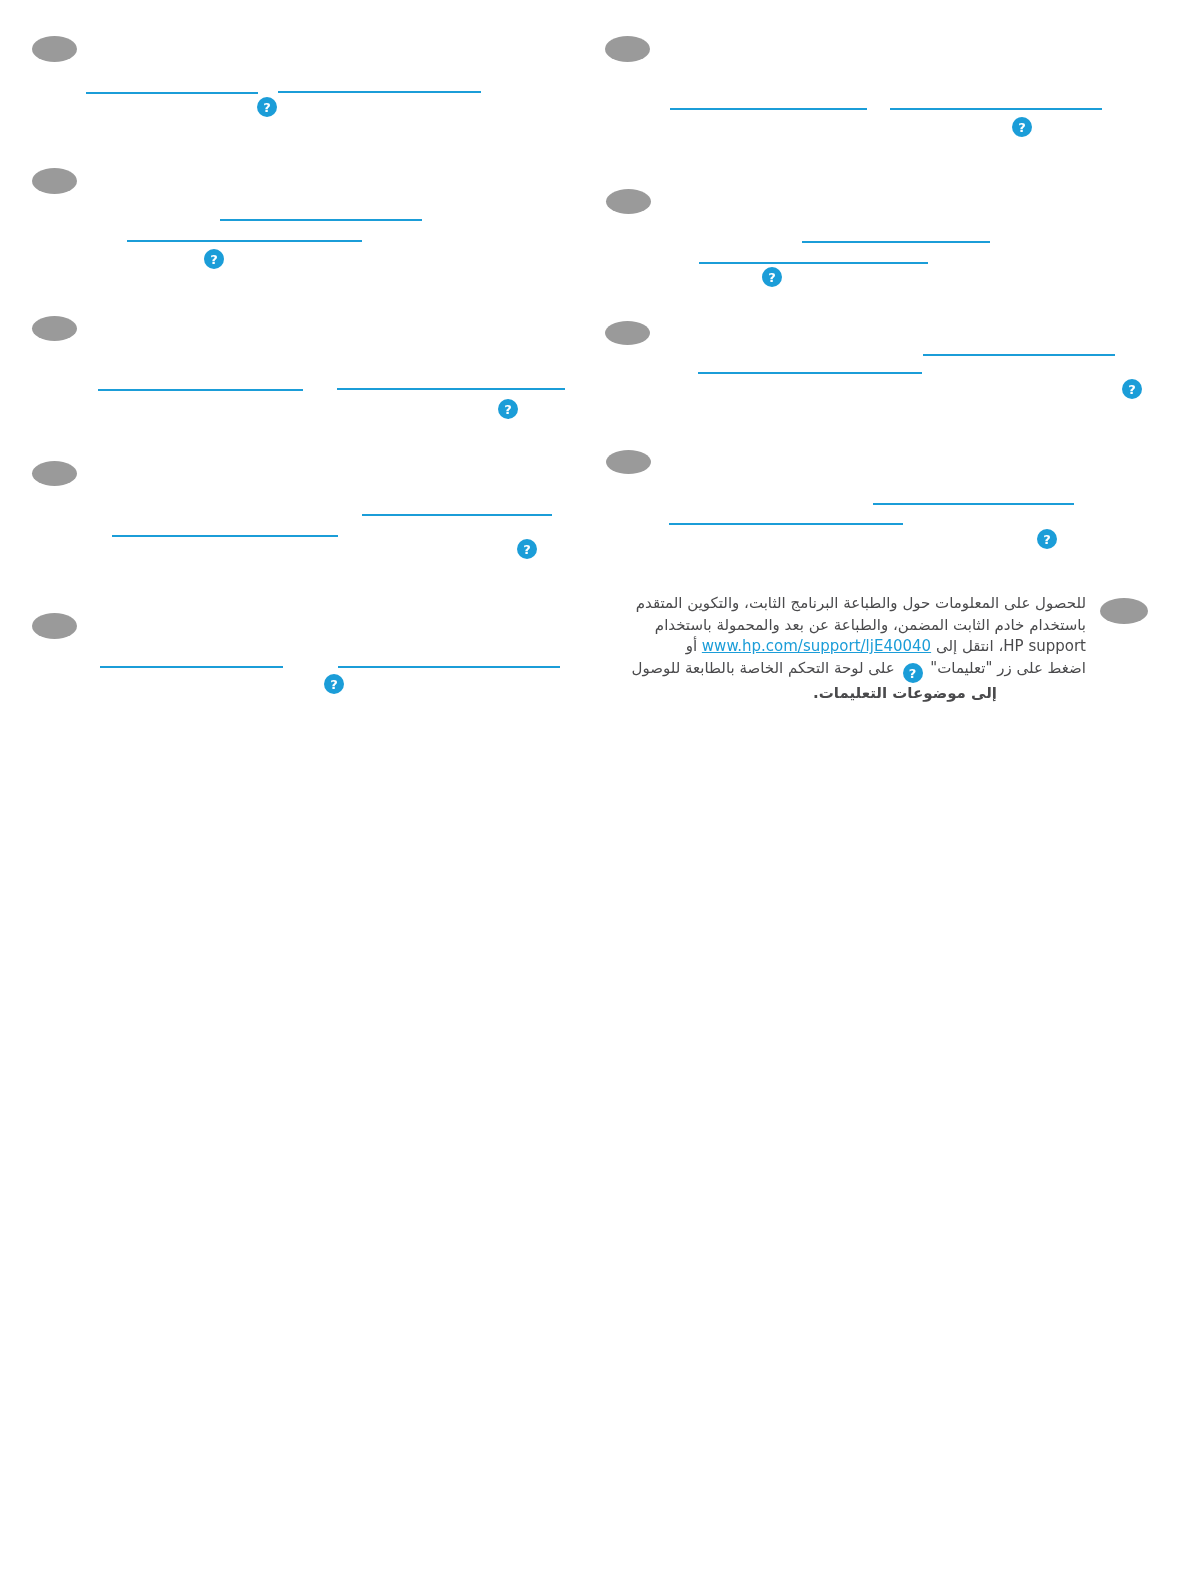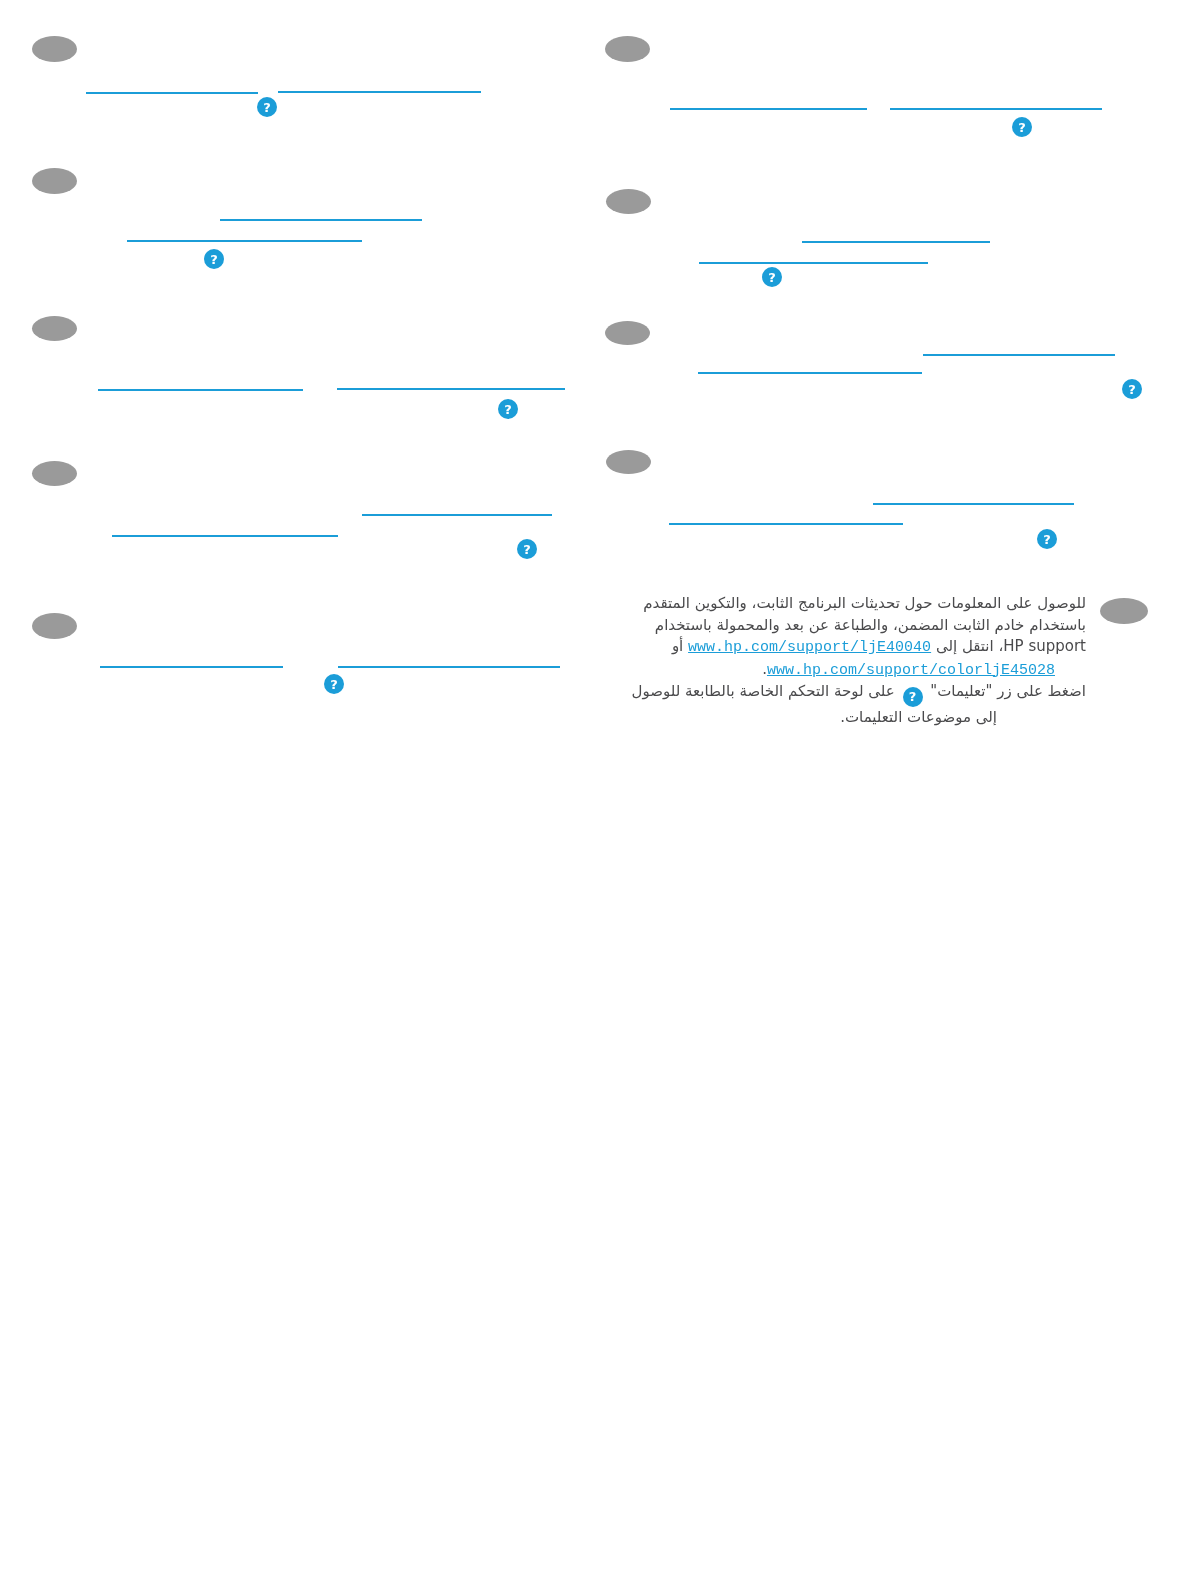--- a/index.html
+++ b/index.html
@@ -48,21 +48,20 @@
     text-align: right;
     color: #4a4a4c;
     font-size: 15px;
     line-height: 21.5px;
   }
   .note .nline { white-space: nowrap; }
   .note a {
     color: #1b9dd8;
     text-decoration: underline;
     cursor: pointer;
-    font-family: Liberation Mono, monospace;
   }
   .ihelp {
     display: inline-flex;
     width: 20px;
     height: 20px;
     border-radius: 50%;
     background: #1b9dd8;
     color: #ffffff;
     align-items: center;
     justify-content: center;
@@ -137,23 +136,22 @@
   <div class="badge" style="left:606px;top:450px;width:45px;height:24px;"></div>
   <div class="ul" style="left:873px;top:503px;width:201px;"></div>
   <div class="ul" style="left:669px;top:523px;width:234px;"></div>
   <div class="help" style="left:1037px;top:529px;">
       <span>?</span>
     </div>
 
   <div class="badge" style="left:1100px;top:598px;width:48px;height:26px;"></div>
 
   <div class="note">
-    <div class="nline"><span>للوصول على المعلومات حول تحديثات البرنامج الثابت، والتكوين المتقدم</span></div>
+    <div class="nline"><span>للحصول على المعلومات حول والطباعة البرنامج الثابت، والتكوين المتقدم</span></div>
     <div class="nline"><span>باستخدام خادم الثابت المضمن، والطباعة عن بعد والمحمولة باستخدام</span></div>
     <div class="nline"><span>HP support، انتقل إلى </span><a>www.hp.com/support/ljE40040</a><span> أو</span></div>
-    <div class="nline" style="padding-right:31px;"><a>www.hp.com/support/colorljE45028</a><span>.</span></div>
     <div class="nline"><span>اضغط على زر "تعليمات" </span><span class="ihelp">
           <span>?</span>
         </span><span> على لوحة التحكم الخاصة بالطابعة للوصول</span></div>
-    <div class="nline" style="padding-right:89px;"><span>إلى موضوعات التعليمات.</span></div>
+    <div class="nline" style="padding-right:89px;font-weight:bold;"><span>إلى موضوعات التعليمات.</span></div>
   </div>
 
 </div>
 
 </body></html>

